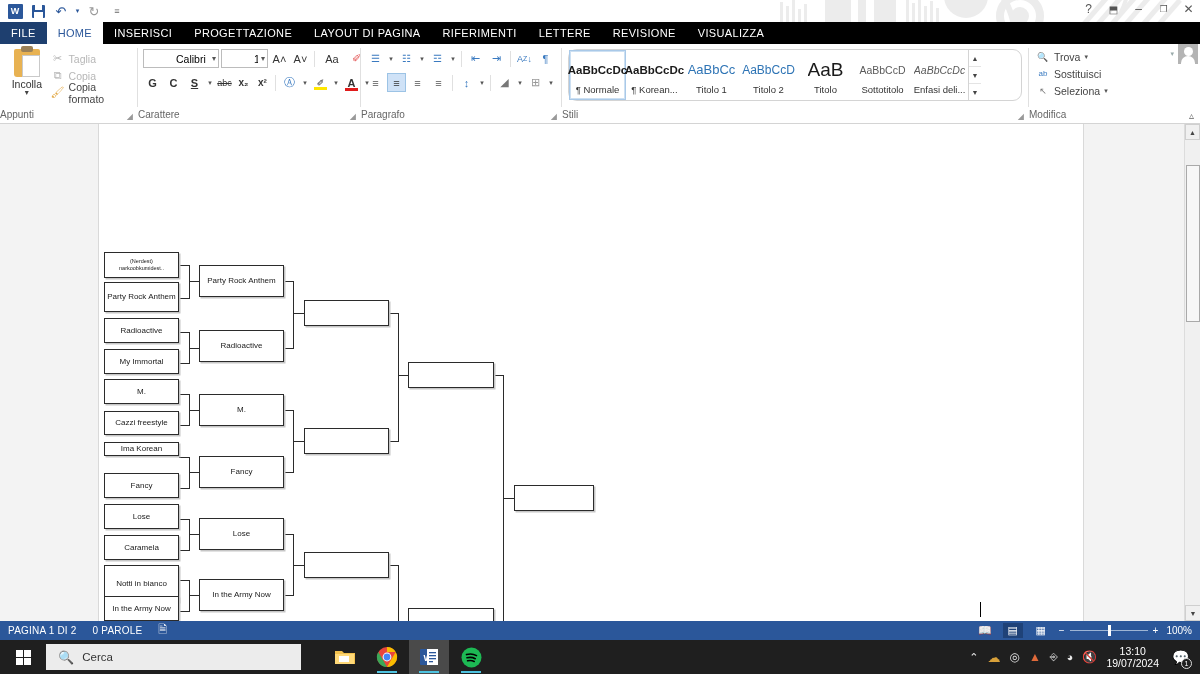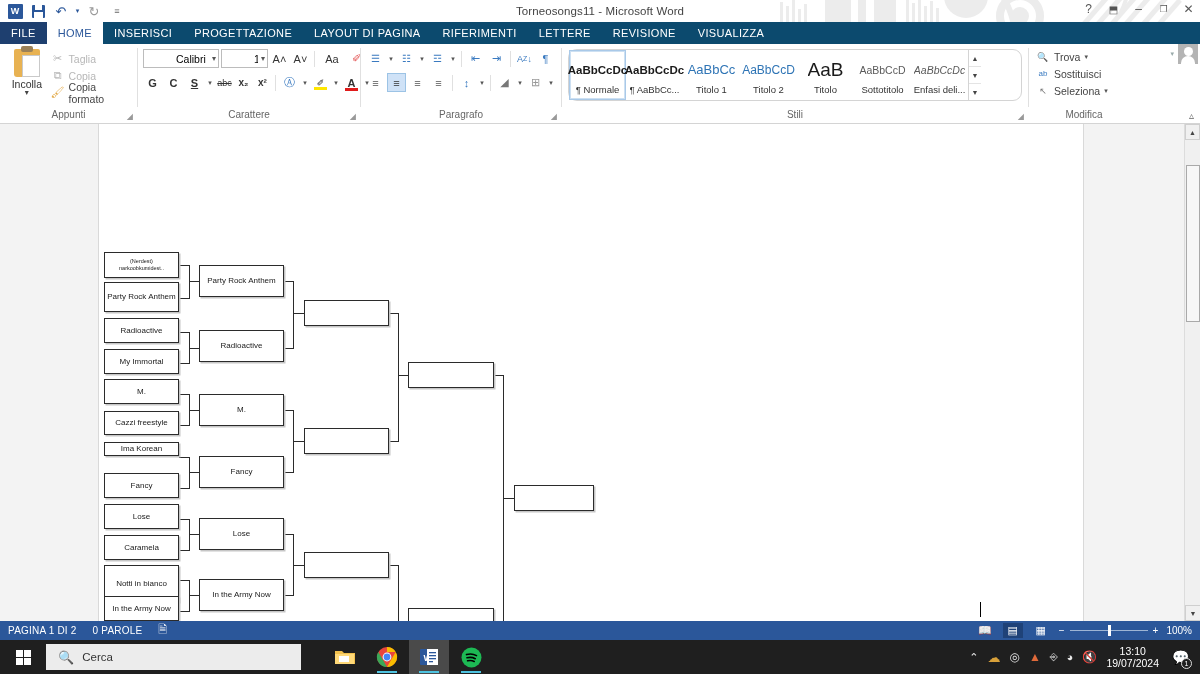--- a/index.html
+++ b/index.html
@@ -30,31 +30,31 @@
     font-size:11.5px; color:#444; z-index:2; letter-spacing:.1px;
   }
   .winctrl{position:absolute; right:4px; top:2px; display:flex; align-items:center; gap:10px; z-index:3; color:#555;}
   .winctrl span{font-size:12px; cursor:default; width:15px; text-align:center;}
   .acctbar{position:absolute; right:2px; top:22px; display:flex; align-items:center; gap:4px; z-index:3;}
   .acct-av{width:20px;height:20px;background:#b4b4b4;display:flex;align-items:flex-end;justify-content:center;overflow:hidden;}
   .acct-av i{display:block;width:9px;height:9px;border-radius:50%;background:#fff;position:relative;top:-8px;}
   .acct-av:after{content:"";position:absolute;width:14px;height:8px;border-radius:7px 7px 0 0;background:#fff;bottom:0;}
 
   
-  .tabstrip{height:22px;background:#0c4a6e;display:flex;align-items:stretch;position:relative;}
+  .tabstrip{height:22px;background:#000000;display:flex;align-items:stretch;position:relative;}
   .tab{padding:0 11px;display:flex;align-items:center;font-size:11px;color:#fff;letter-spacing:.35px;cursor:default;}
   .tab.file{background:#1e3f6f;}
   .tab.active{background:#fff;color:#2b579a;}
   .tabstrip .rest{flex:1;}
 
   
   .ribbon{height:80px;background:#fff;border-bottom:1px solid #d4d4d4;display:flex;position:relative;}
   .group{position:relative;display:flex;flex-direction:column;}
   .group-body{flex:1;display:flex;align-items:flex-start;padding:3px 5px 0 5px;}
-  .group-label{height:15px;font-size:10px;color:#666;text-align:center;line-height:14px;position:relative;}
+  .group-label{height:15px;font-size:10px;color:#666;text-align:left;line-height:14px;position:relative;}
   .group-label .dlg{position:absolute;right:4px;top:2px;font-size:8px;color:#999;}
   .gsep{width:1px;background:#e0e0e0;margin:4px 0 16px 0;}
 
   .bigbtn{width:46px;display:flex;flex-direction:column;align-items:center;padding-top:2px;cursor:default;}
   .clip{width:26px;height:28px;background:#e8b252;border-radius:2px 2px 3px 3px;position:relative;}
   .clip:before{content:"";position:absolute;left:7px;top:-3px;width:12px;height:6px;background:#9b8158;border-radius:2px;}
   .clip:after{content:"";position:absolute;left:8px;top:6px;width:16px;height:20px;background:#fff;border:1px solid #c9c9c9;}
   .bigbtn .lbl{font-size:10.5px;color:#333;margin-top:1px;}
   .bigbtn .cv{font-size:8px;color:#444;line-height:6px;}
 
@@ -174,21 +174,20 @@
     <div class="qat-ico">
         <span class="arrowi">↶</span>
       </div>
     <div class="qat-ico" style="width:7px;color:#2b579a;font-size:7px;">▾</div>
     <div class="qat-ico">
         <span class="arrowi" style="color:#9a9a9a">↻</span>
       </div>
     <div class="qat-ico" style="color:#666;font-size:9px;">≡</div>
   </div>
 
-  <div class="tb-title">Torneosongs11 - Microsoft Word</div>
 
   <div class="winctrl">
     <span>?</span>
     <span style="font-size:10px;">⬒</span>
     <span>–</span>
     <span style="font-size:9px;">❐</span>
     <span>✕</span>
   </div>
 </div>
 
@@ -329,21 +328,21 @@
 
   <div class="group" style="width:466px;">
     <div class="group-body" style="padding:4px 6px 0 6px;">
       <div class="gallery" style="flex:1;border-radius:9px;">
         <div class="stitem sel">
           <div class="prev" style="color:#1a1a1a;font-weight:bold;font-size:11.5px;">AaBbCcDc</div>
           <div class="nm">¶ Normale</div>
         </div>
         <div class="stitem">
           <div class="prev" style="color:#1a1a1a;font-weight:bold;font-size:11.5px;">AaBbCcDc</div>
-          <div class="nm">¶ AaBbCc...</div>
+          <div class="nm">¶ Korean...</div>
         </div>
         <div class="stitem">
           <div class="prev" style="color:#2e74b5;font-size:13px;">AaBbCc</div>
           <div class="nm">Titolo 1</div>
         </div>
         <div class="stitem">
           <div class="prev" style="color:#2e74b5;font-size:12px;">AaBbCcD</div>
           <div class="nm">Titolo 2</div>
         </div>
         <div class="stitem">

